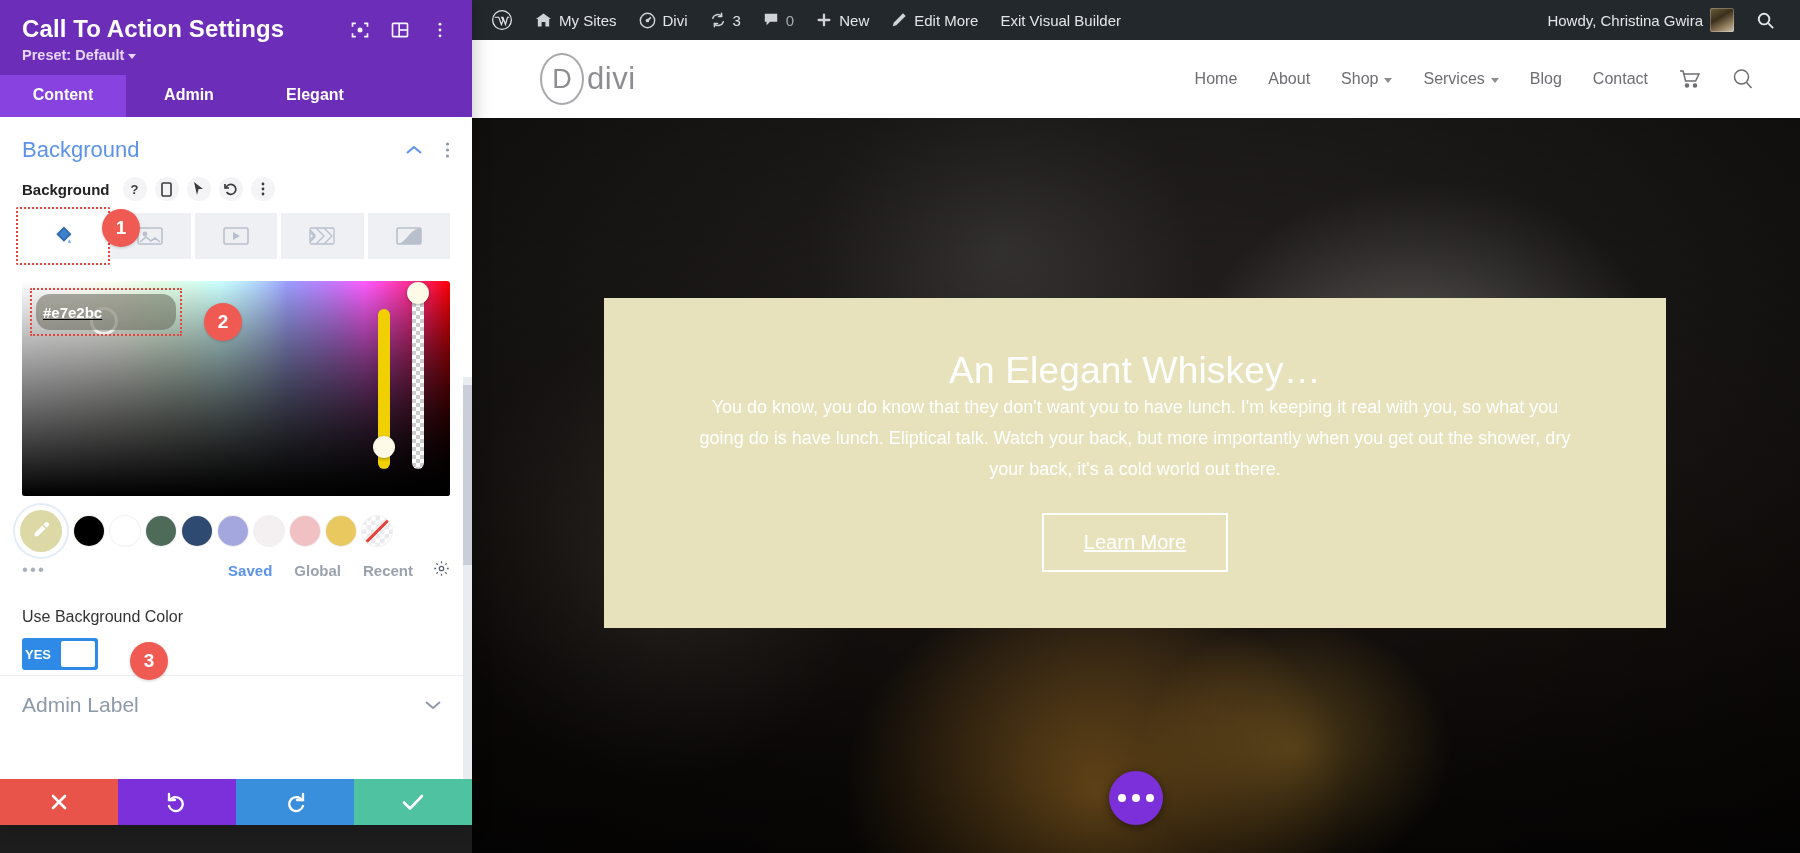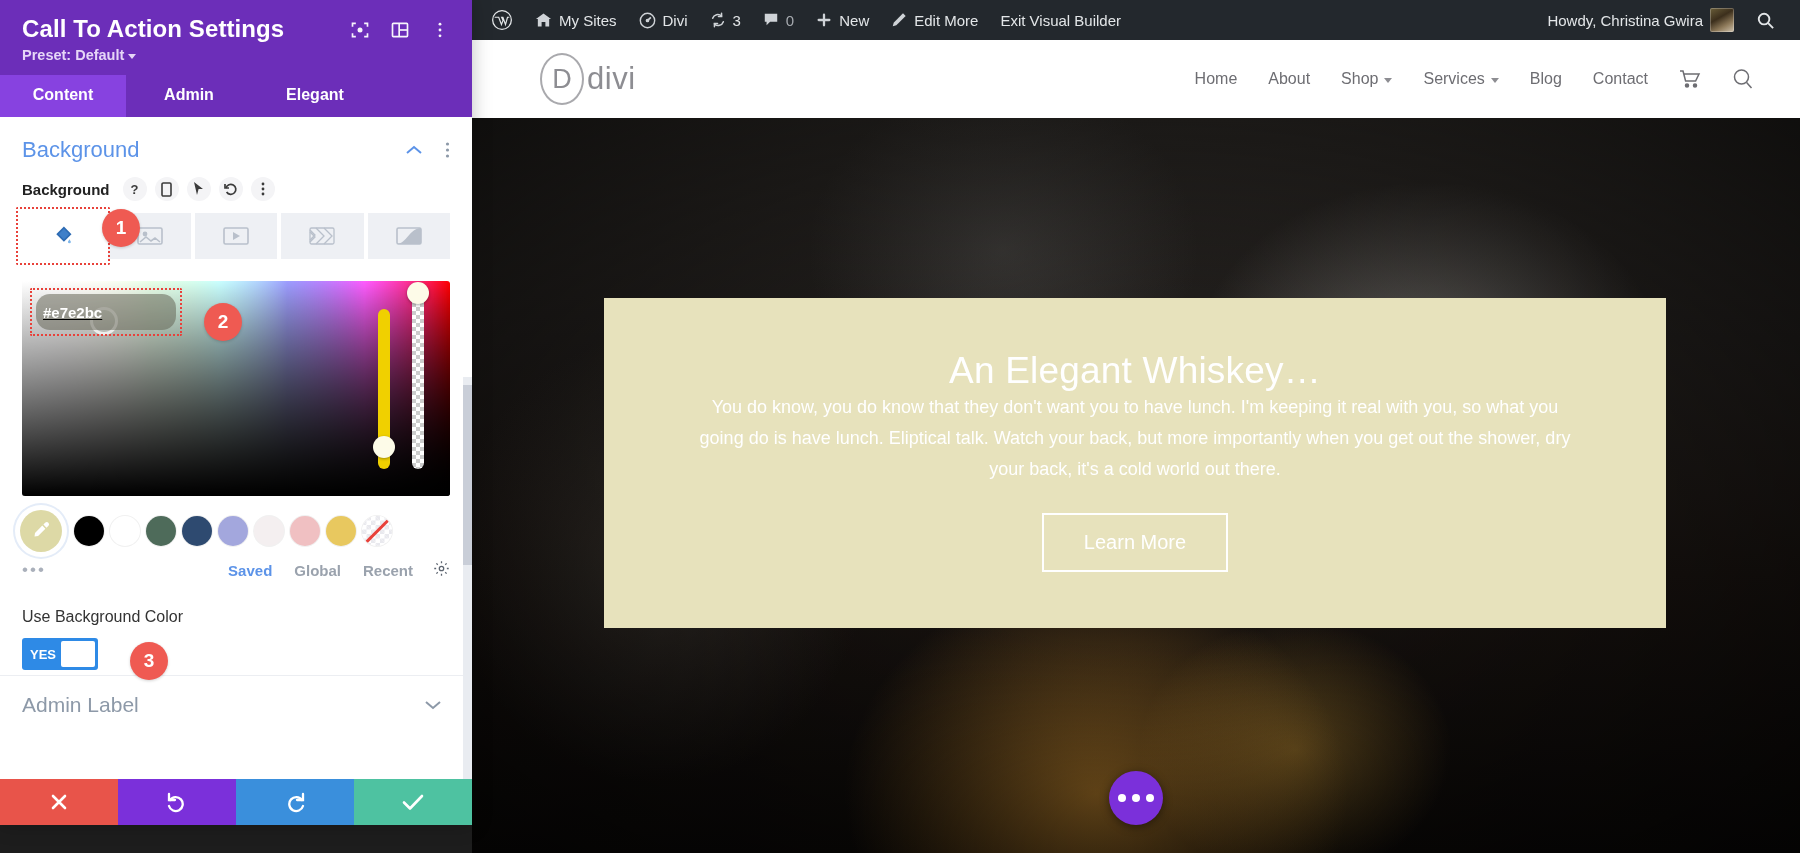--- a/index.html
+++ b/index.html
@@ -183,21 +183,21 @@
   .saved-link.active { color: #5c93e8; }
   .gear { margin-left: 20px; cursor: pointer; }
 
   .toggle-block { padding: 28px 22px 0 22px; position: relative; }
   .toggle-label { font-size: 16px; color: #333; margin-bottom: 12px; }
   .toggle {
     width: 76px; height: 32px; border-radius: 3px; background: #2e8ae6;
     display: flex; align-items: center; cursor: pointer;
     padding: 3px;
   }
-  .toggle .txt { color: #fff; font-size: 13px; font-weight: 700; width: 36px; text-align: center; }
+  .toggle .txt { color: #fff; font-size: 13px; font-weight: 700; width: 36px; }
   .toggle .knob2 { width: 34px; height: 26px; background: #fff; border-radius: 2px; }
 
   .admin-label-row {
     position: absolute; left: 0; right: 8px; bottom: 46px;
     padding: 0 22px; display: flex; align-items: center;
     border-top: 1px solid #eceef2; height: 58px;
   }
   .admin-label-txt { flex: 1; font-size: 21px; color: #8d99a8; font-weight: 400; }
 
   .panel-foot {
@@ -283,21 +283,21 @@
   }
   .cta-title {
     font-size: 37px; color: #fff; font-weight: 400; letter-spacing: .2px;
   }
   .cta-body {
     font-size: 18px; color: #fff; line-height: 1.72; max-width: 930px;
     margin: 0 auto 28px auto; font-weight: 400;
   }
   .cta-btn {
     display: inline-block; border: 2px solid #fff; color: #fff;
-    padding: 16px 40px; font-size: 20px; cursor: pointer;
+    padding: 16px 40px; font-size: 20px; cursor: pointer; text-decoration: underline;
   }
   .fab {
     position: absolute; left: 50%; transform: translateX(-50%);
     bottom: 28px; width: 54px; height: 54px; border-radius: 50%;
     background: #7b30da; display: flex; align-items: center; justify-content: center;
     gap: 6px; cursor: pointer; box-shadow: 0 2px 10px rgba(0,0,0,.45);
   }
   .fab i { width: 8px; height: 8px; border-radius: 50%; background: #fff; display:block; }
 </style>
 </head>

